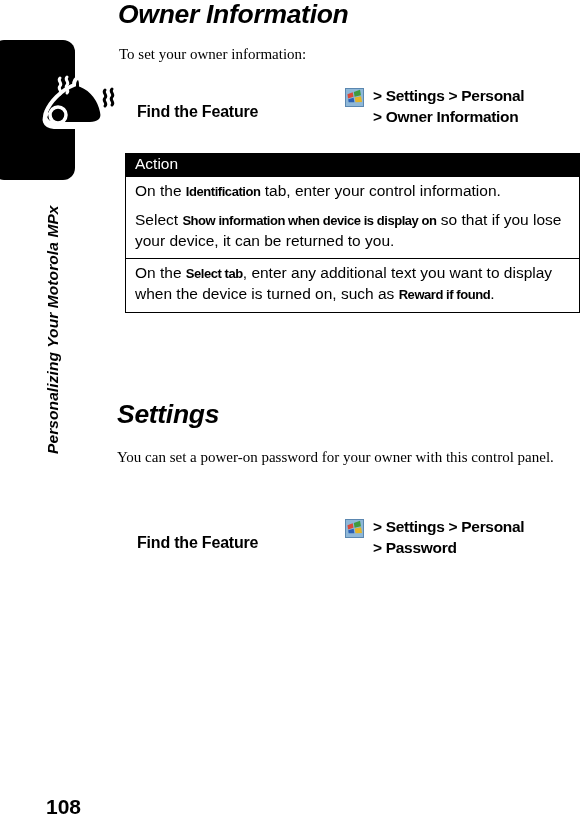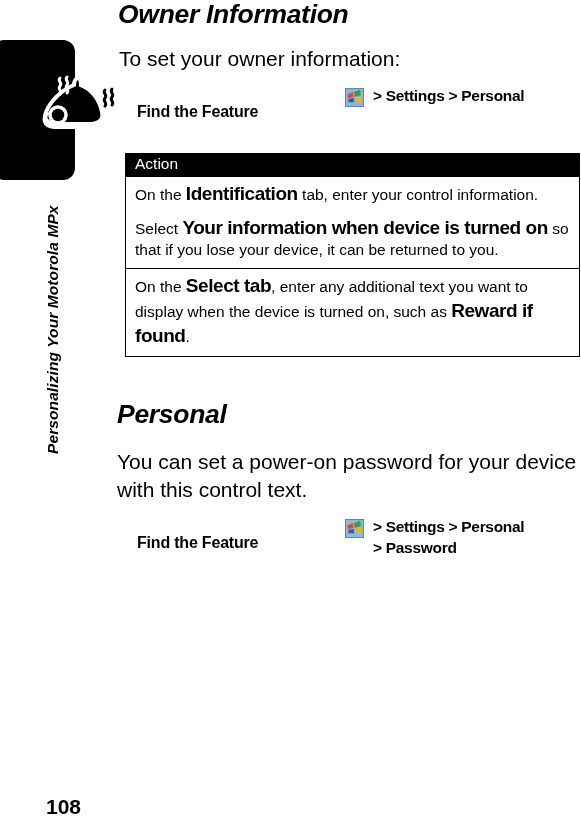--- a/index.html
+++ b/index.html
@@ -84,22 +84,22 @@
     letter-spacing: -0.3px;
     line-height: 1.0;
     color: #000000;
     text-align: right;
   }
   h1#owner-title { position: absolute; left: 1px; top: 1px; }
   h1#password-title { position: absolute; left: 0px; top: 401px; }
 
   p.body-text {
     margin: 0;
-    font-family: Liberation Sans, sans-serif;
-    font-size: 21px;
+    font-family: Liberation Serif, serif;
+    font-size: 15px;
     line-height: 1.32;
     color: #000000;
   }
   p#owner-intro { position: absolute; left: 2px; top: 45px; width: 440px; }
   p#password-intro { position: absolute; left: 0px; top: 448px; width: 462px; }
 
   
   .find-feature-row {
     position: absolute;
     width: 464px;
@@ -171,21 +171,21 @@
   .action-cell + .action-cell {
     border-top: 1px solid #000000;
   }
   .action-cell p { margin: 0 0 9px 0; }
   .action-cell p:last-child { margin-bottom: 0; }
 
   
   .ui {
     font-family: "Liberation Sans Narrow", "Liberation Sans", sans-serif;
     font-weight: bold;
-    font-size: 19px;
+    font-size: 13px;
     letter-spacing: -0.45px;
   }
 </style>
 </head>
 <body>
 
 <div id="chapter-tab"></div>
 
 <div id="bell-icon">
   <svg viewBox="0 0 90 62" width="90" height="62" xmlns="http://www.w3.org/2000/svg" aria-hidden="true">
@@ -233,39 +233,40 @@
           <path d="M3 5.3 L8.6 4.1 L8.6 8.7 L3 9.4 Z" fill="#d94a3a"></path>
           <path d="M9.7 3.9 L16.2 2.6 L16.2 8.3 L9.7 8.7 Z" fill="#3f9b3f"></path>
           <path d="M3 10.2 L8.6 9.7 L8.6 14.2 L3 13.2 Z" fill="#2b5fb5"></path>
           <path d="M9.7 9.6 L16.2 9.2 L16.2 15.2 L9.7 14.4 Z" fill="#e3b427"></path>
         </g>
       </svg>
     </span>
 
     <div class="find-feature-path">
       <div>&gt; Settings &gt; Personal</div>
+      <div>&gt; Owner Information</div>
     </div>
   </div>
 
   <div id="action-table">
     <div id="action-table-header">Action</div>
     <div id="action-table-body">
         <div class="action-cell">
           <p><span>On the </span><span class="ui">Identification</span><span> tab, enter your control information.</span></p>
-          <p><span>Select </span><span class="ui">Your information when device is turned on</span><span> so that if you lose your device, it can be returned to you.</span></p>
+          <p><span>Select </span><span class="ui">Show information when device is display on</span><span> so that if you lose your device, it can be returned to you.</span></p>
         </div>
         <div class="action-cell">
           <p><span>On the </span><span class="ui">Select tab</span><span>, enter any additional text you want to display when the device is turned on, such as </span><span class="ui">Reward if found</span><span>.</span></p>
         </div>
       </div>
   </div>
 
-  <h1 id="password-title" class="section-title">Personal</h1>
-
-  <p id="password-intro" class="body-text">You can set a power-on password for your device with this control text.</p>
+  <h1 id="password-title" class="section-title">Settings</h1>
+
+  <p id="password-intro" class="body-text">You can set a power-on password for your owner with this control panel.</p>
 
   <div id="find-feature-password" class="find-feature-row">
     <div class="find-feature-label">Find the Feature</div>
 
     <span class="win-icon">
       <svg viewBox="0 0 19 19" width="19" height="19" xmlns="http://www.w3.org/2000/svg" aria-hidden="true">
         <rect x="0" y="0" width="19" height="19" fill="#8fb8d8"></rect>
         <rect x="0.5" y="0.5" width="18" height="18" fill="none" stroke="#5b87b0" stroke-width="1"></rect>
         <g transform="rotate(-9 9.5 9.5)">
           <path d="M3 5.3 L8.6 4.1 L8.6 8.7 L3 9.4 Z" fill="#d94a3a"></path>

